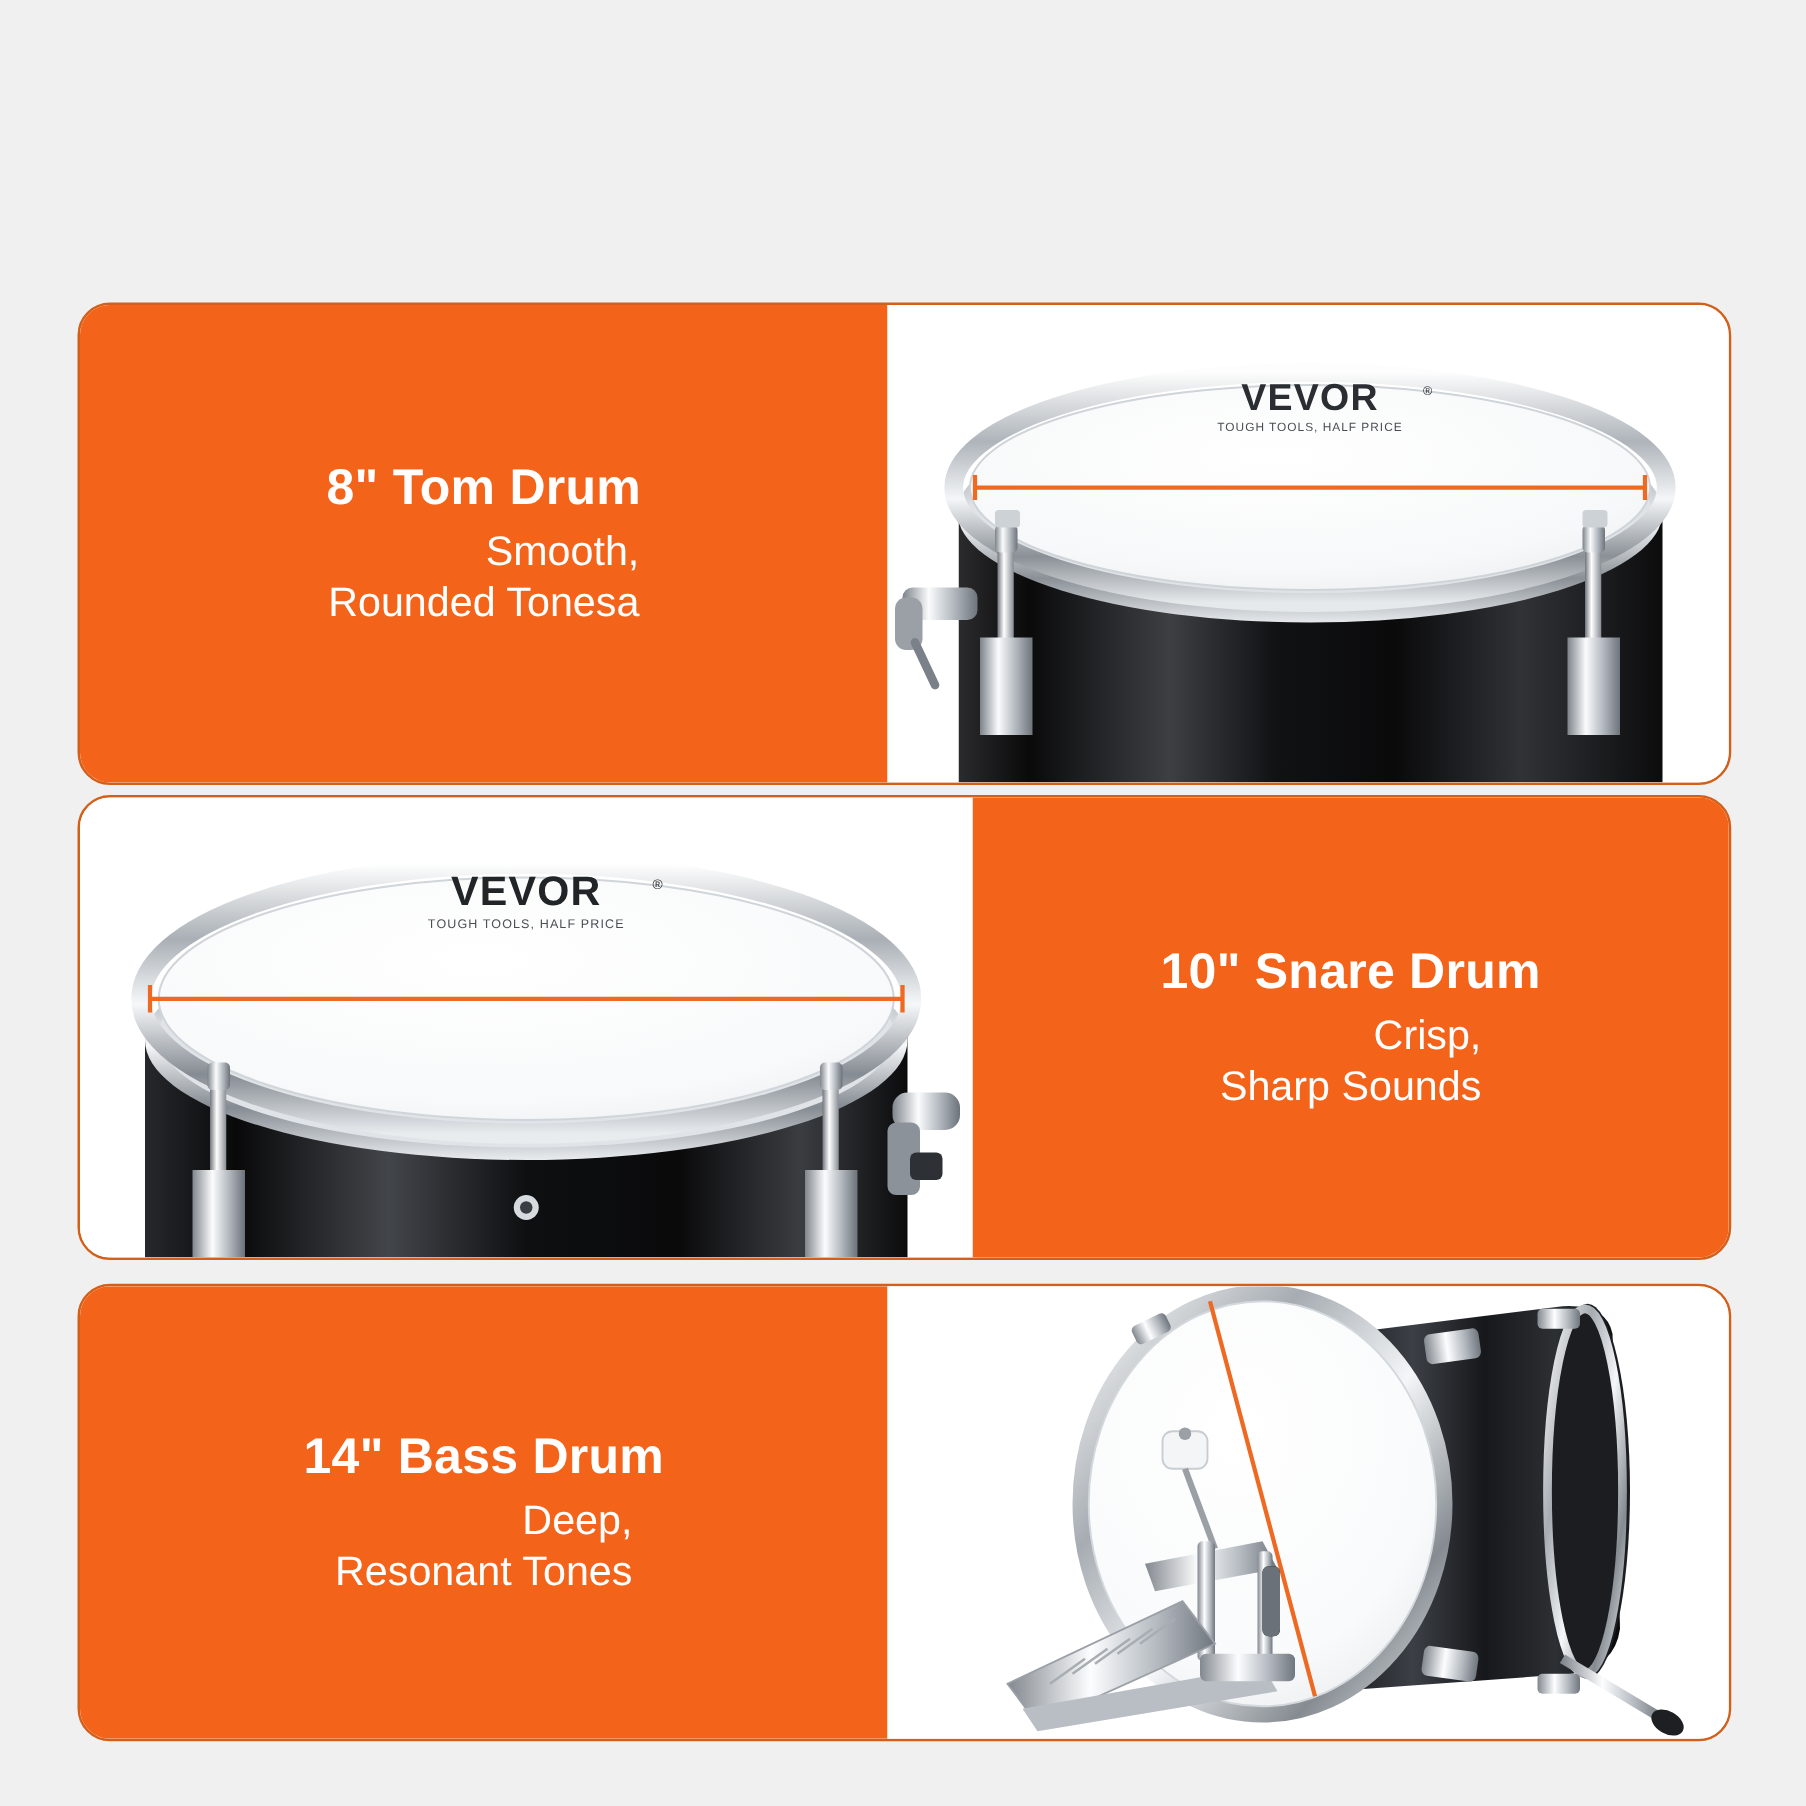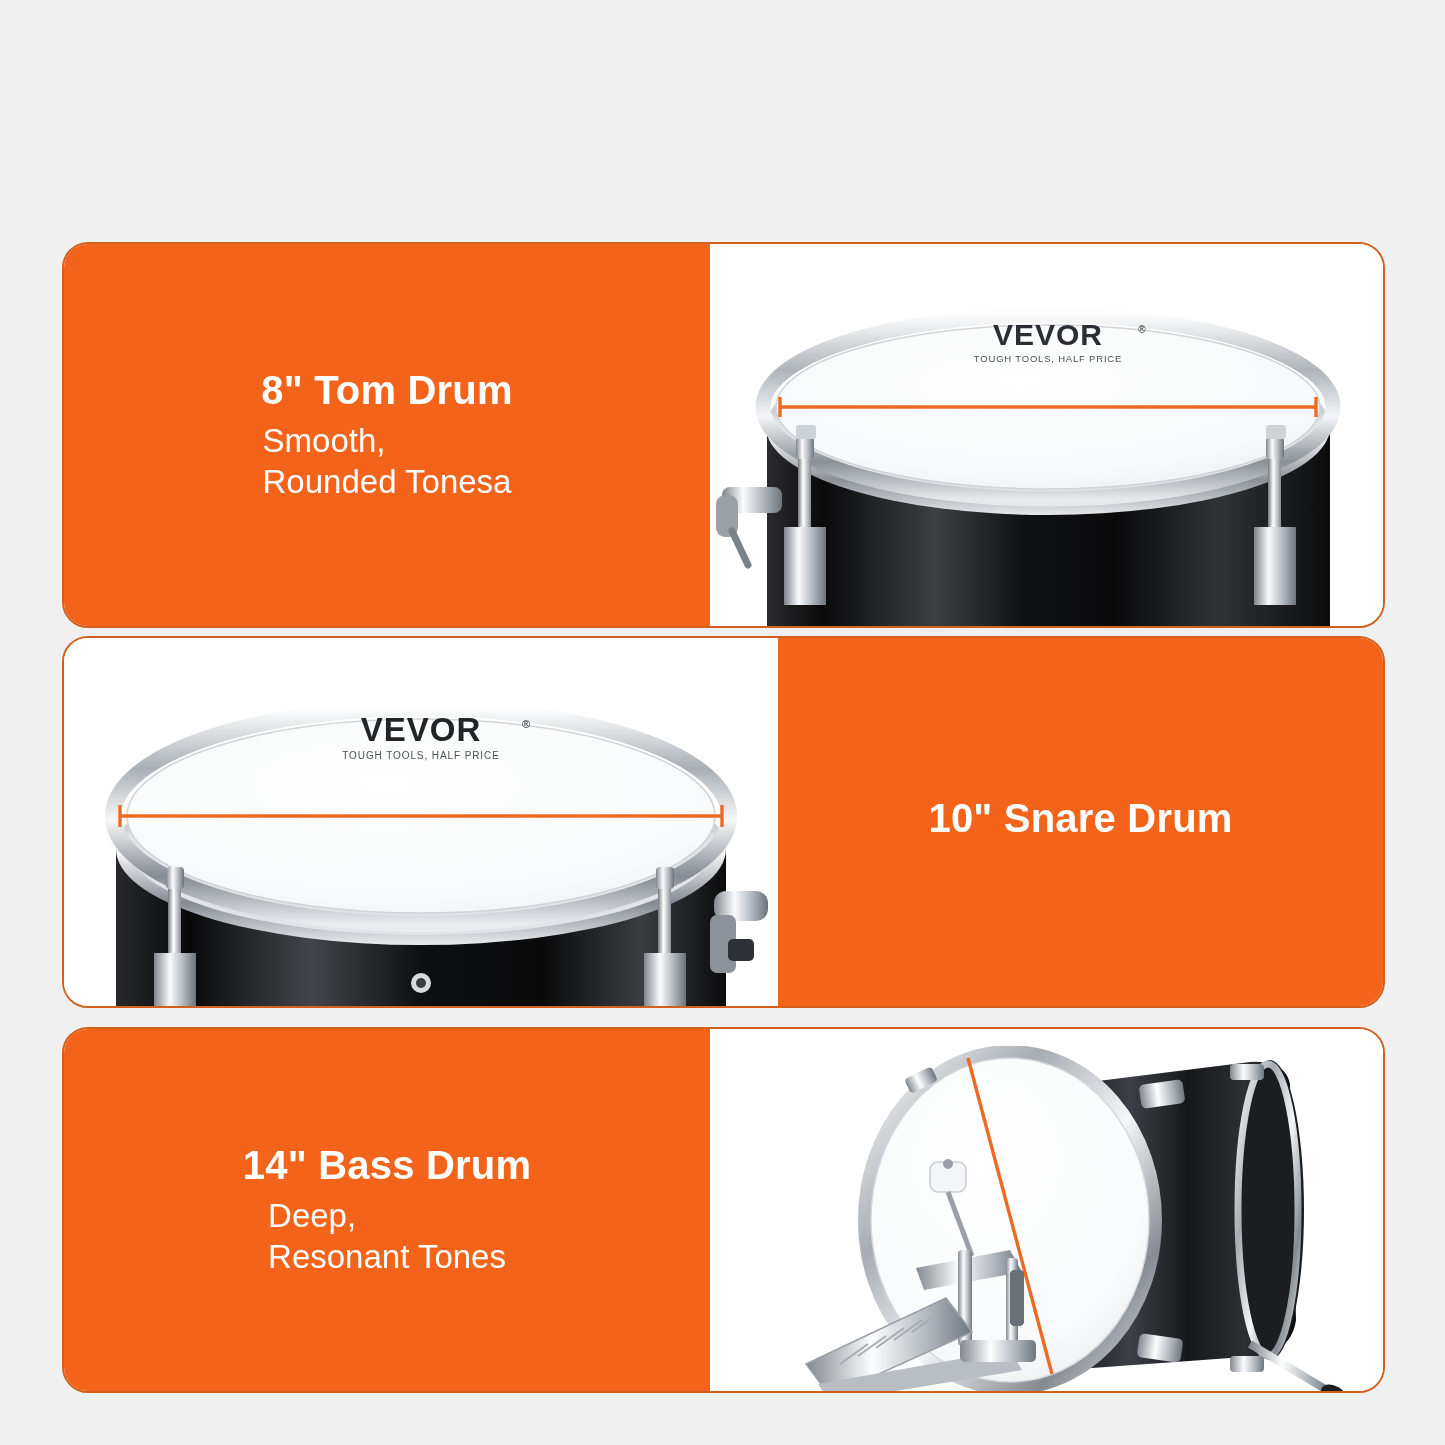--- a/index.html
+++ b/index.html
@@ -48,26 +48,26 @@
   #card2 .pane-img{width:714px;}
   #card2 .pane-text{width:605px;}
   #card3 .pane-text{width:646px;}
   #card3 .pane-img{width:673px;}
 
   .drum-title{
     font-size:40px;font-weight:700;letter-spacing:.2px;
     margin-bottom:8px;white-space:nowrap;
   }
   .drum-sub{
-    font-size:33px;font-weight:400;line-height:1.23;text-align:left;
+    font-size:33px;font-weight:400;line-height:1.23;text-align:right;
     white-space:pre-line;
   }
 
   
-  .art{position:absolute;left:0;top:0;width:100%;height:100%;margin-top:17px;}
+  .art{position:absolute;left:0;top:0;width:100%;height:100%;}
   .art svg{display:block;width:100%;height:100%;}
 </style>
 </head>
 <body>
 
 <div class="page">
 
 
   <div class="card" id="card1">
 
@@ -240,20 +240,22 @@
           <g>
             <circle cx="357" cy="330" r="10" fill="#d6dbe0"></circle>
             <circle cx="357" cy="330" r="5" fill="#3a3d41"></circle>
           </g>
         </svg>
       </div>
     </div>
 
     <div class="pane-text">
       <div class="drum-title">10" Snare Drum</div>
+      <div class="drum-sub">Crisp,
+Sharp Sounds</div>
     </div>
   </div>
 
   <div class="card" id="card3">
 
     <div class="pane-text">
       <div class="drum-title">14" Bass Drum</div>
       <div class="drum-sub">Deep,
 Resonant Tones</div>
     </div>

